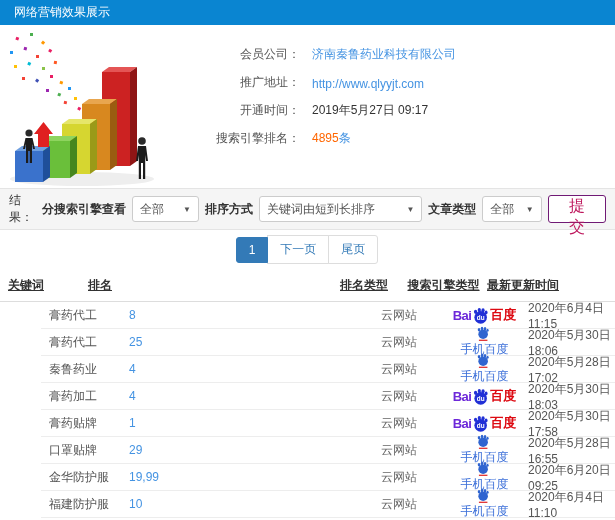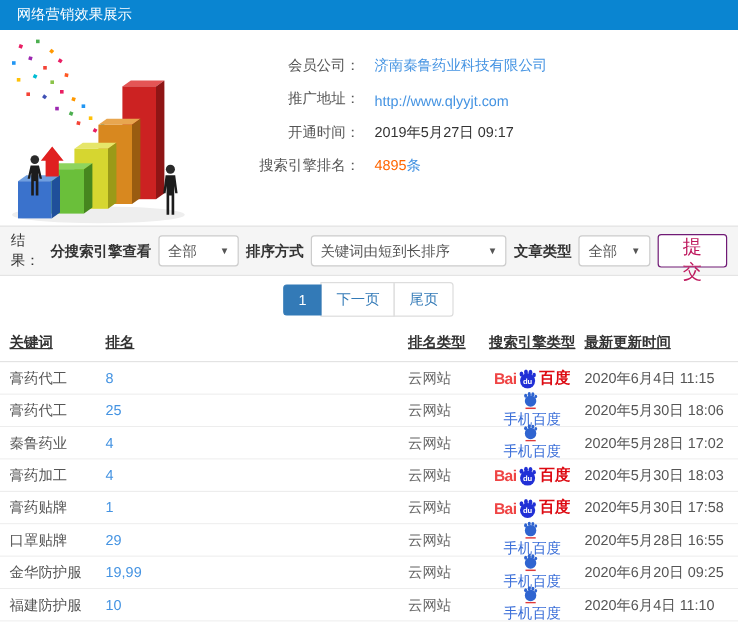--- a/index.html
+++ b/index.html
@@ -49,32 +49,32 @@
   
   .pagination { height:39px; display:flex; justify-content:center; align-items:center; }
   .page-btn {
     padding:5px 12px; border:1px solid #ddd; margin-left:-1px;
     color:#337ab7; background:#fff; font-size:12px; cursor:pointer;
   }
   .page-btn.active { background:#337ab7; border-color:#337ab7; color:#fff; border-radius:3px 0 0 3px; position:relative; z-index:1; }
   .page-btn.last { border-radius:0 3px 3px 0; }
   
   .thead { display:flex; align-items:center; height:33px; font-weight:bold; color:#333; border-bottom:1px solid #ddd;text-decoration:underline; }
-  .tr { display:flex; align-items:center; height:27px; border-bottom:1px solid #ededed; background:#fff; }
+  .tr { display:flex; align-items:center; height:27px; border-bottom:1px solid #ededed; background:#fff;margin-left:41px; }
   .c1 { width:88px; padding-left:8px; }
   .c2 { width:252px; }
   .c3 { width:60px; color:#666; }
   .c4 { width:87px; display:flex; justify-content:center; align-items:center; }
   .c5 { flex:1; color:#555; }
   .thead .c3, .thead .c5 { color:#333; }
   .kw { color:#555; }
   .rank-link { color:#4493e2; cursor:pointer; }
   
   .logo-pc { display:inline-flex; align-items:center; font-weight:bold; font-size:13px; }
-  .logo-pc .bai { color:#ef4444; letter-spacing:-0.5px; }
+  .logo-pc .bai { color:#6d28d9; letter-spacing:-0.5px; }
   .logo-pc .cn  { color:#dd0a12; }
   .logo-pc svg { margin:0 1px; }
   .logo-mobile { display:inline-flex; align-items:center; font-size:12px; color:#3a6ed8;flex-direction:column; }
   .logo-mobile svg { margin-right:4px; }
 </style>
 </head>
 <body>
 
 <div class="page">
 

